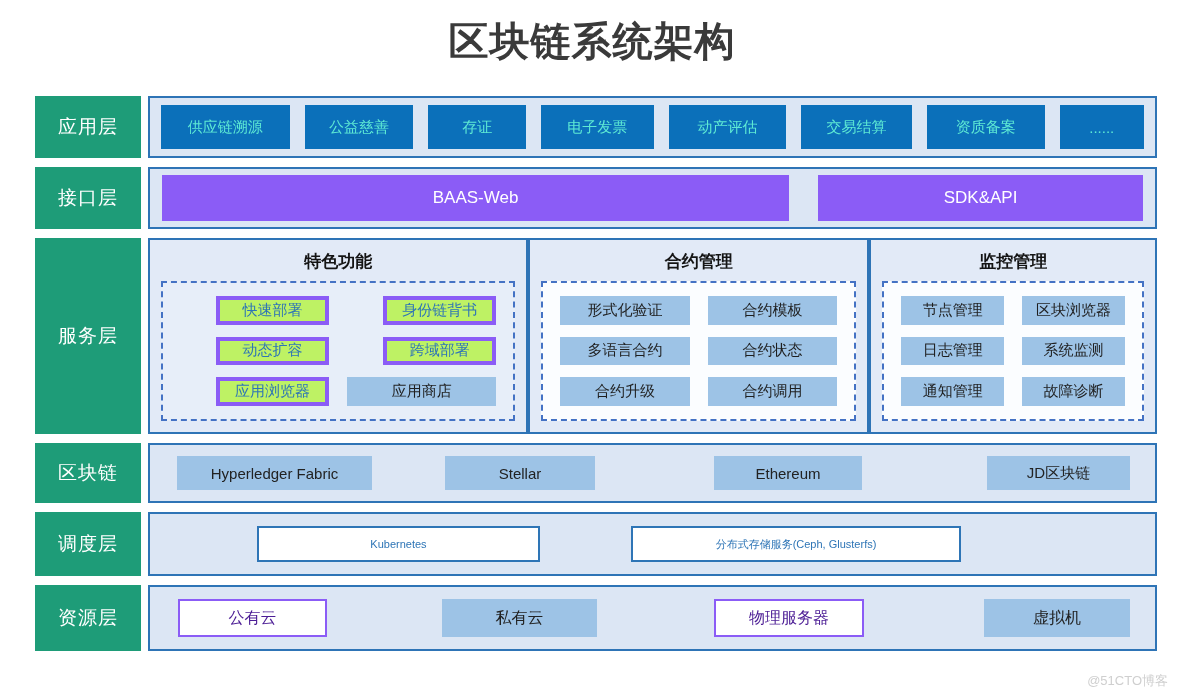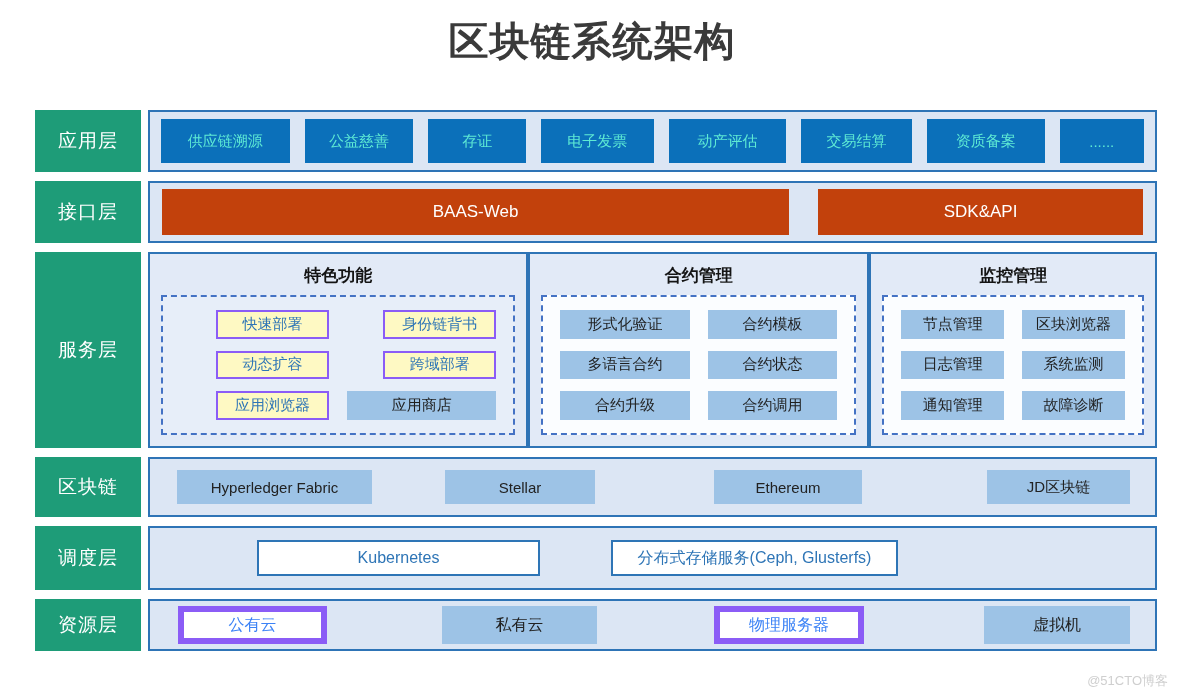--- a/index.html
+++ b/index.html
@@ -3,85 +3,85 @@
 <meta charset="utf-8">
 <style>
   * { margin:0; padding:0; box-sizing:border-box; }
   html,body { width:1184px; height:690px; background:#ffffff;
     font-family:"Liberation Sans","DejaVu Sans",sans-serif; overflow:hidden; }
   .page { position:relative; width:1184px; height:690px; }
 
   .title { text-align:center; padding-top:14px; font-size:40px; font-weight:bold;
     color:#3a3a3a; letter-spacing:1px; }
 
-  .arch { position:absolute; left:35px; top:110px; width:1122px;
+  .arch { position:absolute; left:35px; top:96px; width:1122px;
     display:flex; flex-direction:column; gap:9px; }
   .row { display:flex; gap:7px; }
 
   .layer-label { flex:0 0 106px; background:#1e9c78; color:#ffffff;
     display:flex; align-items:center; justify-content:center;
     font-size:19px; letter-spacing:1px; }
 
   .panel { flex:1; background:#dce6f4; border:2px solid #2e74b6;
     display:flex; align-items:center; }
 
   
   .row-app   { height:62px; }
   .row-if    { height:62px; }
   .row-svc   { height:196px; }
   .row-bc    { height:60px; }
   .row-sched { height:64px; }
-  .row-res   { height:52px; }
+  .row-res   { height:66px; }
 
   
   .app-panel { padding:0 11px; gap:15px; }
   .app-btn { background:#0b70ba; color:#5eead4; height:44px;
     display:flex; align-items:center; justify-content:center; font-size:15px; }
   .app-panel > :nth-child(1){flex:128;} .app-panel > :nth-child(2){flex:108;}
   .app-panel > :nth-child(3){flex:97;}  .app-panel > :nth-child(4){flex:112;}
   .app-panel > :nth-child(5){flex:117;} .app-panel > :nth-child(6){flex:110;}
   .app-panel > :nth-child(7){flex:117;} .app-panel > :nth-child(8){flex:84;}
 
   
   .if-panel { padding:0 12px; gap:29px; }
-  .if-btn { background:#c2410c; color:#ffffff; height:46px;
+  .if-btn { background:#8b5cf6; color:#ffffff; height:46px;
     display:flex; align-items:center; justify-content:center; font-size:17px; }
   .if-baas { flex:633; } .if-sdk { flex:328; }
 
   
   .svc-groups { flex:1; display:flex; gap:0; }
   .group { background:#e2eaf7; border:2px solid #2e74b6;
     display:flex; flex-direction:column; padding:5px 11px 11px; }
   .g1{flex:379;} .g2{flex:337;} .g3{flex:280;}
   .group-title { text-align:center; font-size:17px; font-weight:bold;
     color:#141414; padding:5px 0 8px; }
   .group-body { flex:1; border:2px dashed #4472c4;
     display:grid; grid-template-columns:1fr 1fr; gap:12px 18px; padding:13px 17px; }
   .group-body.tint  { background:#e7eef9; }
   .group-body.plain { background:#fbfdff; }
   .item { display:flex; align-items:center; justify-content:center; font-size:15px; }
-  .item.outline { background:#fef9c3; border:2px solid #8b5cf6; color:#2e75b6;margin-left:36px; }
+  .item.outline { background:#bef264; border:4px solid #8b5cf6; color:#2e75b6;margin-left:36px; }
   .item.filled  { background:#9dc3e6; color:#1f1f1f; }
 
   
   .bc-panel { padding:0; }
   .bc-item { background:#9dc3e6; color:#222222; height:34px;
     display:flex; align-items:center; justify-content:center; font-size:15px; }
   .bc-1{margin-left:27px;width:195px;} .bc-2{margin-left:73px;width:150px;}
   .bc-3{margin-left:119px;width:148px;} .bc-4{margin-left:125px;width:143px;}
 
   
   .sched-item { background:#ffffff; border:2px solid #2e75b6; color:#2e75b6;
-    height:36px; display:flex; align-items:center; justify-content:center; font-size:16px; }
-  .sched-1{margin-left:107px;width:283px;} .sched-2{margin-left:71px;width:287px;}
+    height:36px; display:flex; align-items:center; justify-content:center; font-size:11px; }
+  .sched-1{margin-left:107px;width:283px;} .sched-2{margin-left:91px;width:330px;}
 
   
   .res-item { height:38px; display:flex; align-items:center; justify-content:center;
     font-size:16px; }
-  .res-item.outline { background:#ffffff; border:6px solid #8b5cf6; color:#3b82f6; }
+  .res-item.outline { background:#ffffff; border:2px solid #8b5cf6; color:#4c1d95; }
   .res-item.filled  { background:#9dc3e6; color:#222222; }
   .res-1{margin-left:28px;width:149px;} .res-2{margin-left:115px;width:155px;}
   .res-3{margin-left:117px;width:150px;} .res-4{margin-left:120px;width:146px;}
 
   .watermark { position:absolute; right:16px; bottom:0;
     color:#cfcfcf; font-size:13px; }
 </style>
 </head>
 <body>
 

